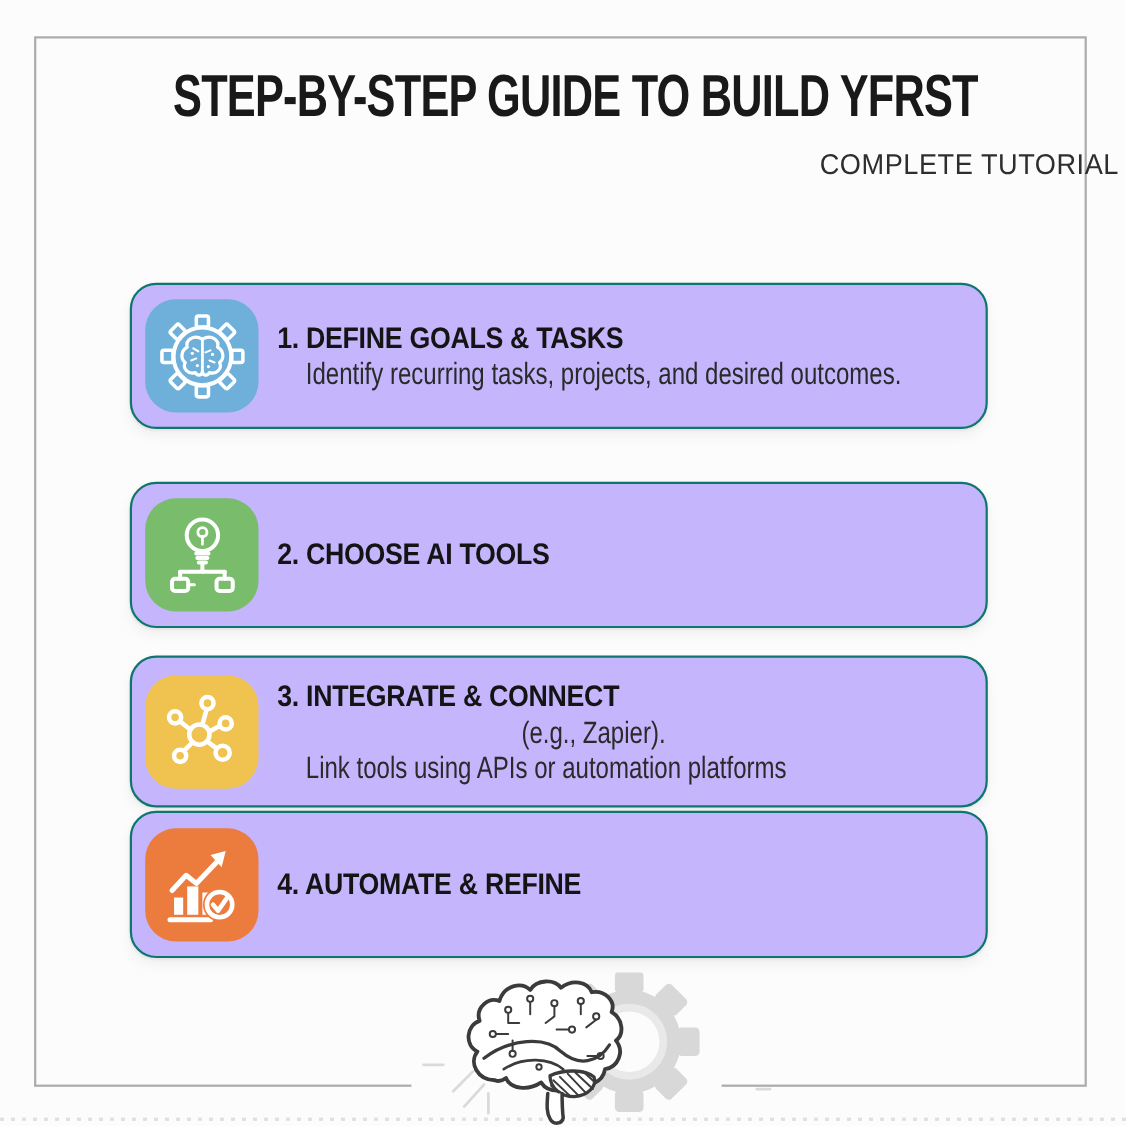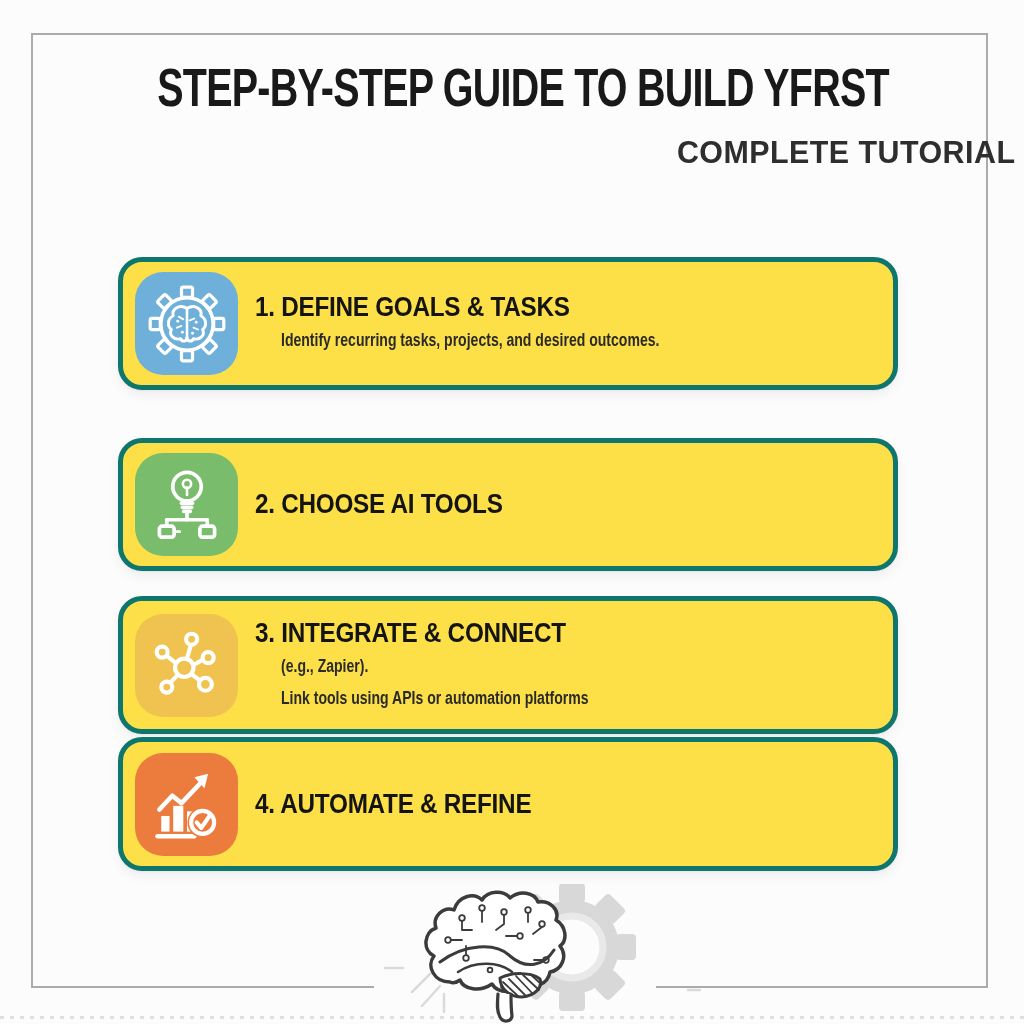--- a/index.html
+++ b/index.html
@@ -8,41 +8,41 @@
   .canvas{position:relative;width:1024px;height:1024px;background:#fcfcfc;}
 
   .frame{position:absolute;left:31px;top:33px;width:957px;height:955px;
          border:2px solid #ababab;box-sizing:border-box;}
 
   .header{position:absolute;left:0;top:64px;width:1024px;text-align:right;color:#191919;}
   .title-line{display:block;font-weight:700;font-size:54px;line-height:47px;
               white-space:nowrap;}
   .title-line .sq{display:inline-block;transform:scaleX(.73);transform-origin:50% 50%;
                   white-space:nowrap;letter-spacing:-1px;}
-  .subtitle{display:block;margin-top:23px;font-size:32px;font-weight:700;color:#2e2e2e;
+  .subtitle{display:block;margin-top:23px;font-size:26px;font-weight:400;color:#2e2e2e;
             letter-spacing:.5px;}
   .subtitle .sq{display:inline-block;transform:scaleX(.95);transform-origin:50% 50%;white-space:nowrap;}
 
-  .card{position:absolute;left:118px;width:780px;background:#fde047;
-        border:5px solid #0f766e;border-radius:24px;box-sizing:border-box;
+  .card{position:absolute;left:118px;width:780px;background:#c4b5fd;
+        border:2px solid #0f766e;border-radius:24px;box-sizing:border-box;
         box-shadow:0 6px 12px rgba(0,0,0,.05),0 1px 2px rgba(0,0,0,.05);
         display:flex;align-items:center;}
   .card1{top:257px;height:133px;}
   .card2{top:438px;height:133px;}
   .card3{top:596px;height:138px;}
   .card4{top:737px;height:134px;}
 
   .step-icon{width:103px;height:103px;border-radius:28px;margin-left:12px;flex:none;
              display:flex;align-items:center;justify-content:center;}
   .step-icon svg{width:92px;height:92px;display:block;}
 
   .card-text{margin-left:17px;min-width:0;}
   .card-title{font-size:27px;font-weight:700;color:#141414;line-height:33px;white-space:nowrap;}
   .card-title .sq{display:inline-block;transform:scaleX(.9);transform-origin:0 50%;white-space:nowrap;letter-spacing:-.3px;}
-  .card-desc{font-size:18px;font-weight:700;color:#2a2a2a;line-height:32px;margin-left:26px;white-space:nowrap;}
+  .card-desc{font-size:28px;font-weight:400;color:#2a2a2a;line-height:32px;margin-left:26px;white-space:nowrap;text-align:center;}
   .card-desc .sq{display:inline-block;transform:scaleX(.78);transform-origin:0 50%;white-space:nowrap;}
 
   .bottom-dots{position:absolute;left:0;top:1016px;width:1024px;height:3px;opacity:.75;
     background:repeating-linear-gradient(90deg,#d6d6d6 0 4px,transparent 4px 10px);}
   .frame-mask{position:absolute;left:374px;top:983px;width:282px;height:12px;background:#fcfcfc;}
   .footer-illustration{position:absolute;left:370px;top:884px;width:340px;height:140px;}
 </style>
 </head>
 <body>
 

